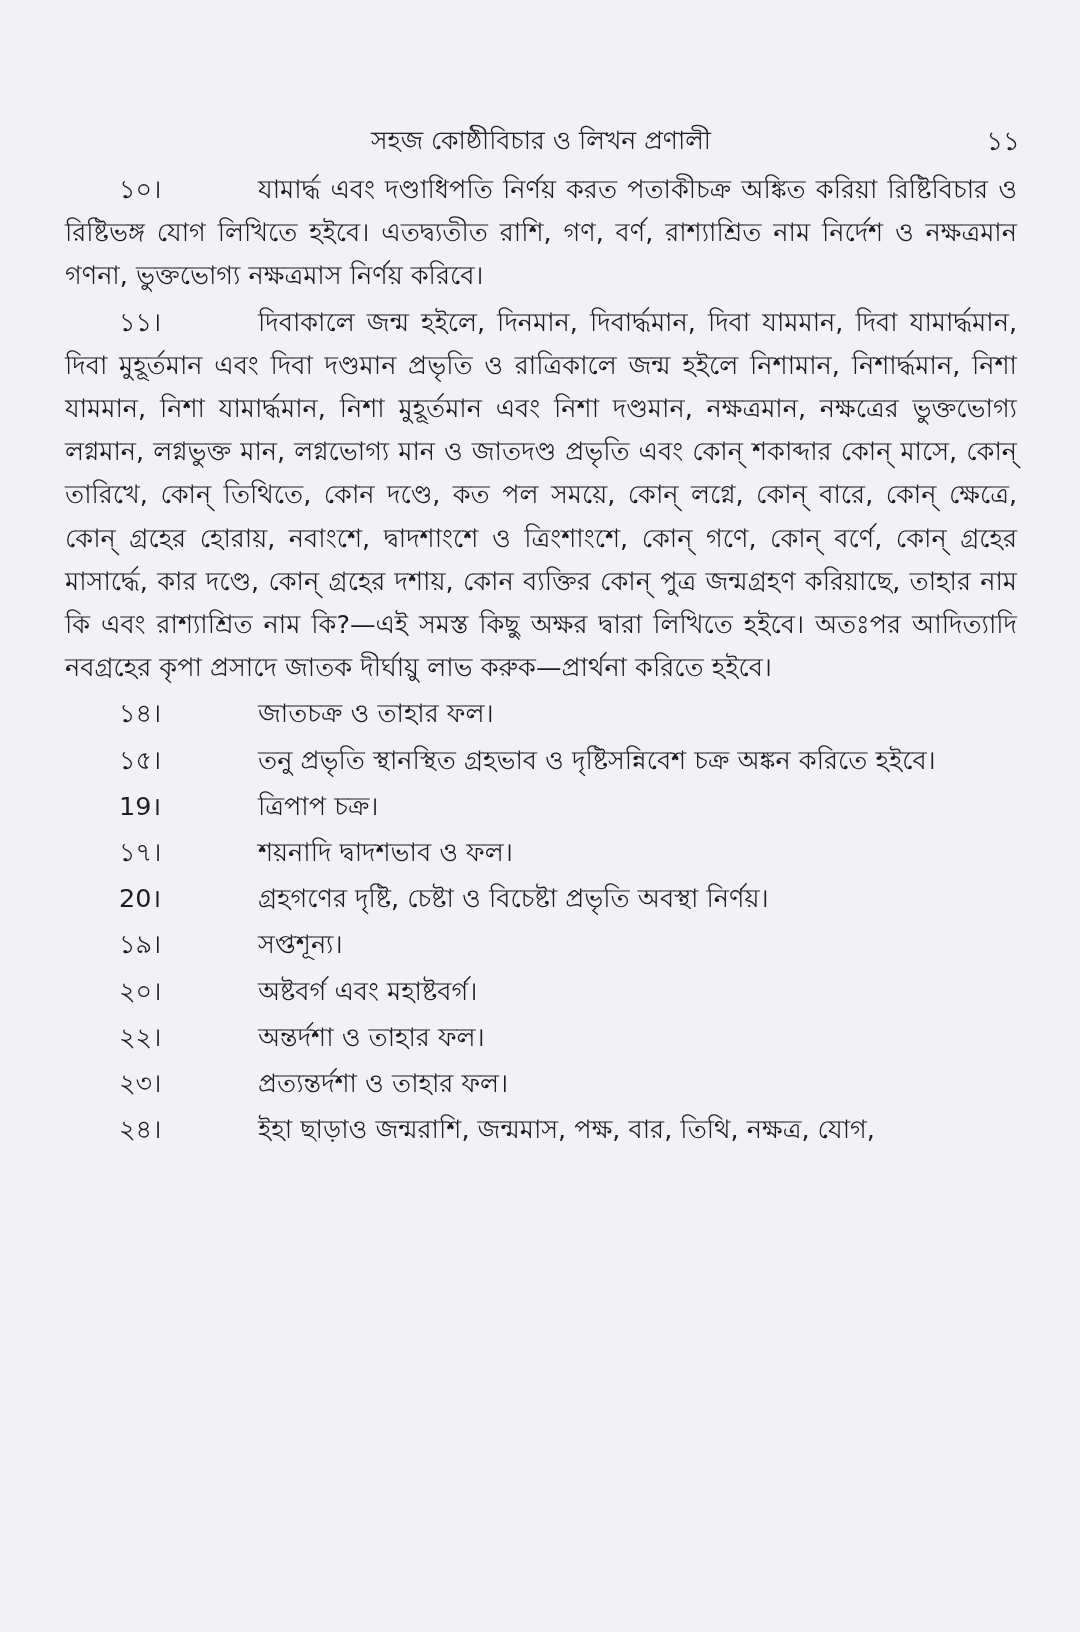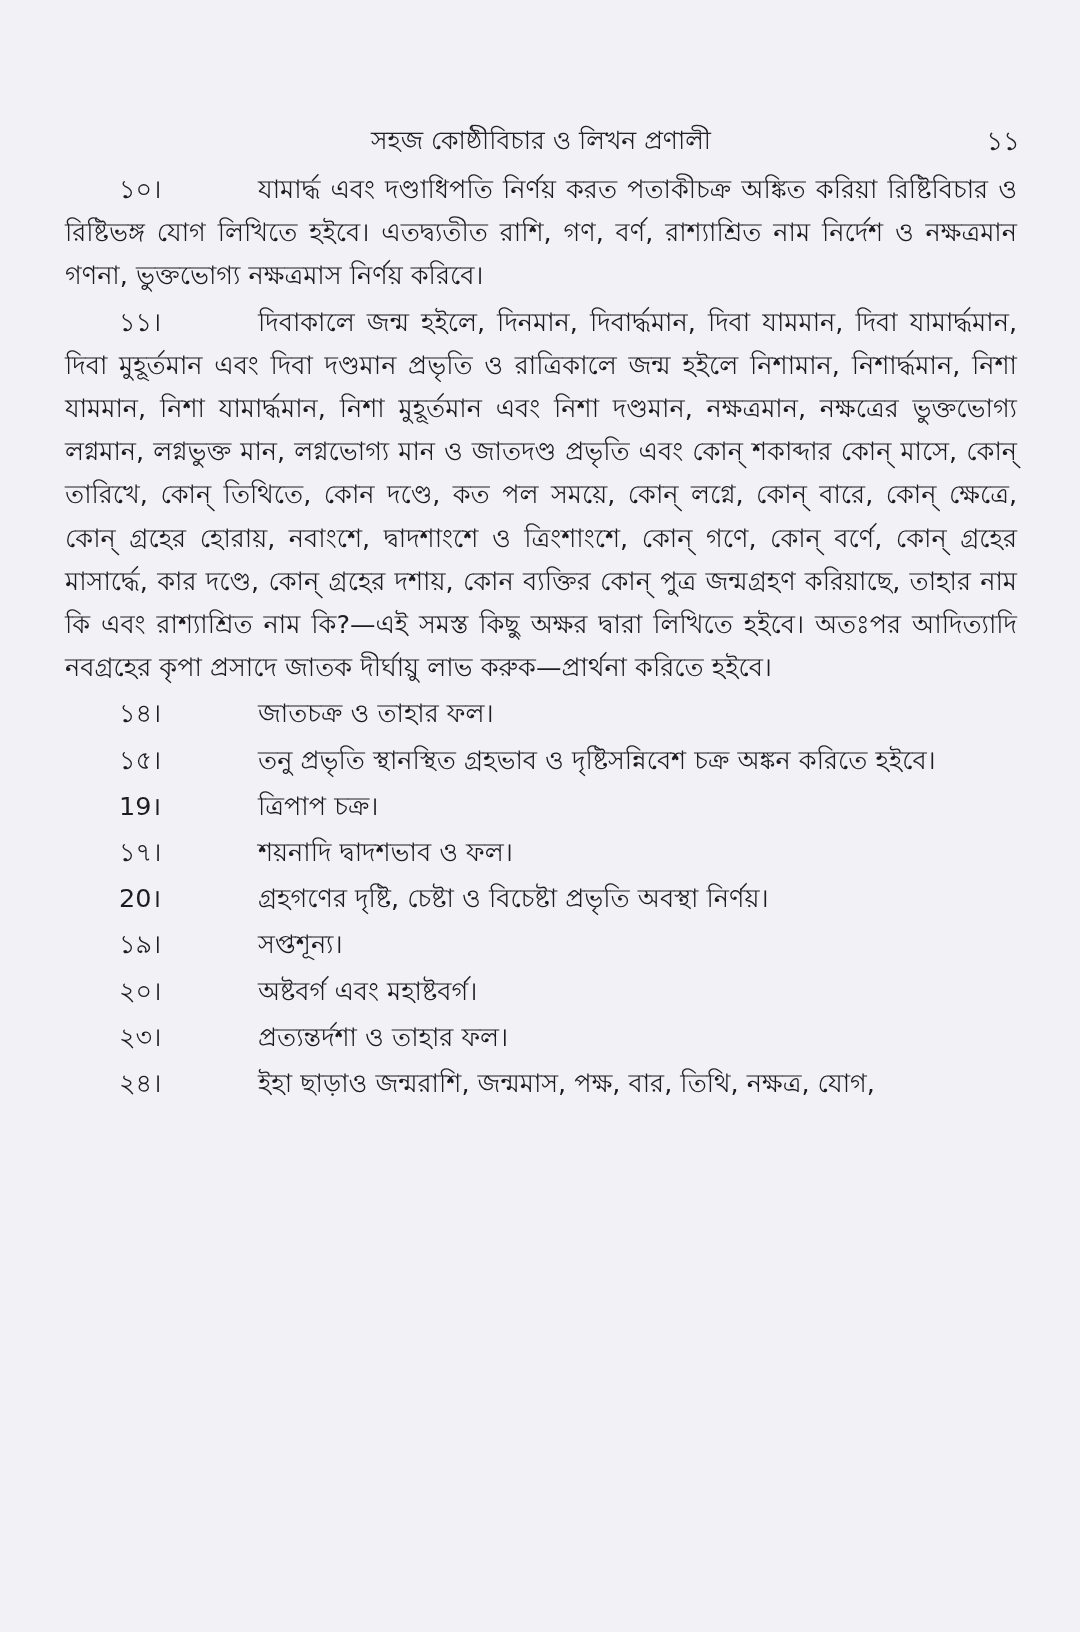--- a/index.html
+++ b/index.html
@@ -44,17 +44,18 @@
   <div class="body">
     <p class="item"><span class="num">১০।</span><span class="txt">যামার্দ্ধ এবং দণ্ডাধিপতি নির্ণয় করত পতাকীচক্র অঙ্কিত করিয়া রিষ্টিবিচার ও রিষ্টিভঙ্গ যোগ লিখিতে হইবে। এতদ্ব্যতীত রাশি, গণ, বর্ণ, রাশ্যাশ্রিত নাম নির্দেশ ও নক্ষত্রমান গণনা, ভুক্তভোগ্য নক্ষত্রমাস নির্ণয় করিবে।</span></p>
     <p class="item"><span class="num">১১।</span><span class="txt">দিবাকালে জন্ম হইলে, দিনমান, দিবার্দ্ধমান, দিবা যামমান, দিবা যামার্দ্ধমান, দিবা মুহূর্তমান এবং দিবা দণ্ডমান প্রভৃতি ও রাত্রিকালে জন্ম হইলে নিশামান, নিশার্দ্ধমান, নিশা যামমান, নিশা যামার্দ্ধমান, নিশা মুহূর্তমান এবং নিশা দণ্ডমান, নক্ষত্রমান, নক্ষত্রের ভুক্তভোগ্য লগ্নমান, লগ্নভুক্ত মান, লগ্নভোগ্য মান ও জাতদণ্ড প্রভৃতি এবং কোন্ শকাব্দার কোন্ মাসে, কোন্ তারিখে, কোন্ তিথিতে, কোন দণ্ডে, কত পল সময়ে, কোন্ লগ্নে, কোন্ বারে, কোন্ ক্ষেত্রে, কোন্ গ্রহের হোরায়, নবাংশে, দ্বাদশাংশে ও ত্রিংশাংশে, কোন্ গণে, কোন্ বর্ণে, কোন্ গ্রহের মাসার্দ্ধে, কার দণ্ডে, কোন্ গ্রহের দশায়, কোন ব্যক্তির কোন্ পুত্র জন্মগ্রহণ করিয়াছে, তাহার নাম কি এবং রাশ্যাশ্রিত নাম কি?—এই সমস্ত কিছু অক্ষর দ্বারা লিখিতে হইবে। অতঃপর আদিত্যাদি নবগ্রহের কৃপা প্রসাদে জাতক দীর্ঘায়ু লাভ করুক—প্রার্থনা করিতে হইবে।</span></p>
     <p class="item"><span class="num">১৪।</span><span class="txt">জাতচক্র ও তাহার ফল।</span></p>
     <p class="item"><span class="num">১৫।</span><span class="txt">তনু প্রভৃতি স্থানস্থিত গ্রহভাব ও দৃষ্টিসন্নিবেশ চক্র অঙ্কন করিতে হইবে।</span></p>
     <p class="item"><span class="num">19।</span><span class="txt">ত্রিপাপ চক্র।</span></p>
     <p class="item"><span class="num">১৭।</span><span class="txt">শয়নাদি দ্বাদশভাব ও ফল।</span></p>
     <p class="item"><span class="num">20।</span><span class="txt">গ্রহগণের দৃষ্টি, চেষ্টা ও বিচেষ্টা প্রভৃতি অবস্থা নির্ণয়।</span></p>
     <p class="item"><span class="num">১৯।</span><span class="txt">সপ্তশূন্য।</span></p>
     <p class="item"><span class="num">২০।</span><span class="txt">অষ্টবর্গ এবং মহাষ্টবর্গ।</span></p>
+    <p class="item"><span class="num">২২।</span><span class="txt">অন্তর্দশা ও তাহার ফল।</span></p>
     <p class="item"><span class="num">২৩।</span><span class="txt">প্রত্যন্তর্দশা ও তাহার ফল।</span></p>
     <p class="item"><span class="num">২৪।</span><span class="txt">ইহা ছাড়াও জন্মরাশি, জন্মমাস, পক্ষ, বার, তিথি, নক্ষত্র, যোগ,</span></p>
   </div>
 
 </div>
 
 </body></html>

